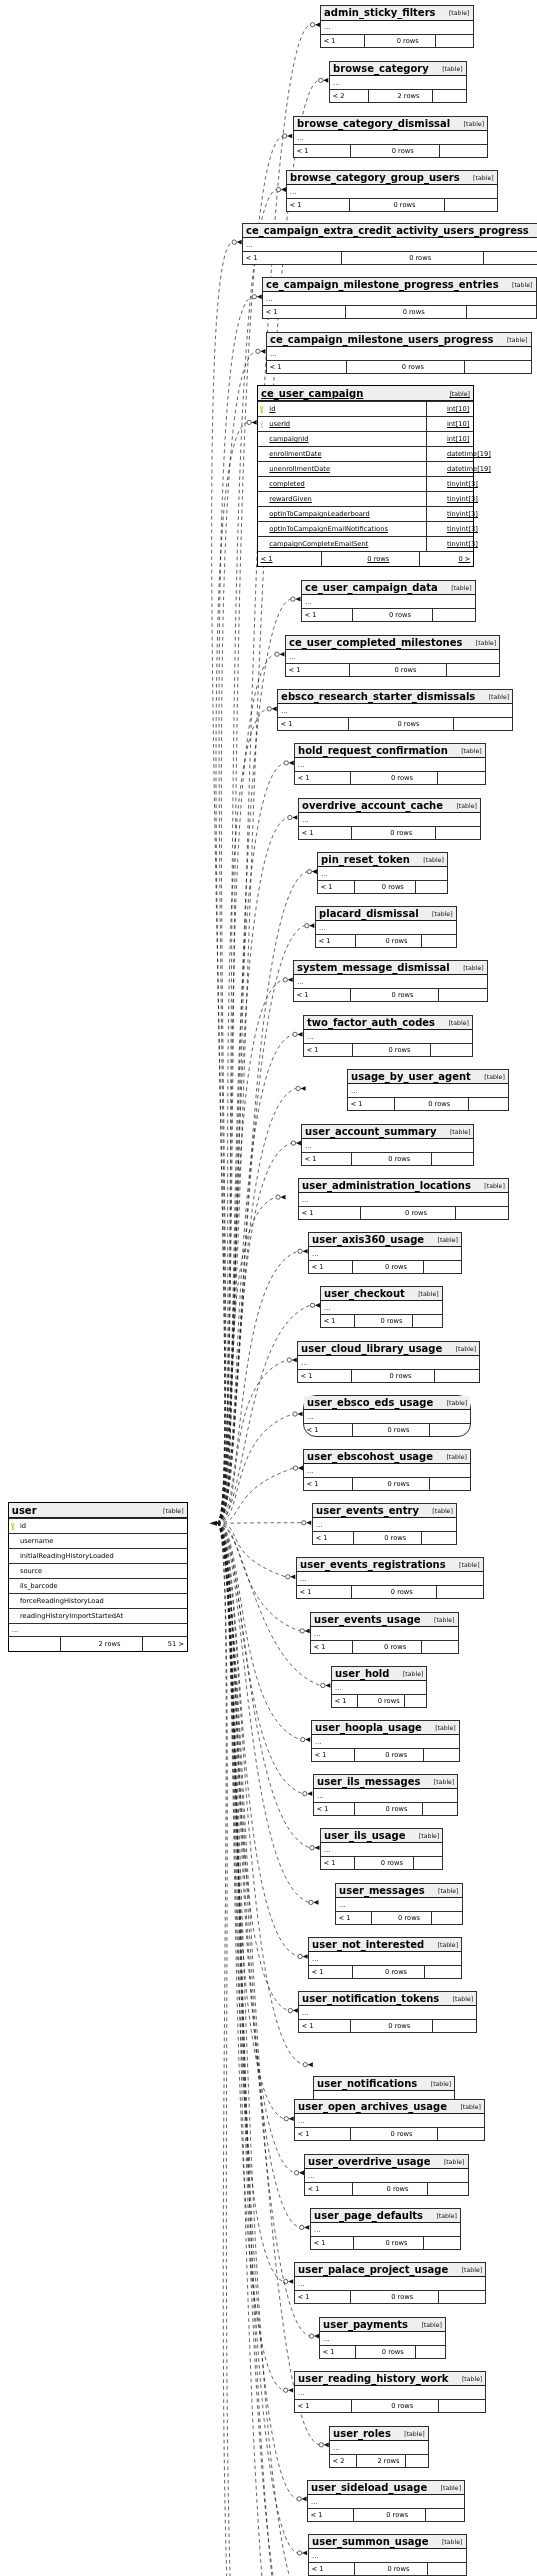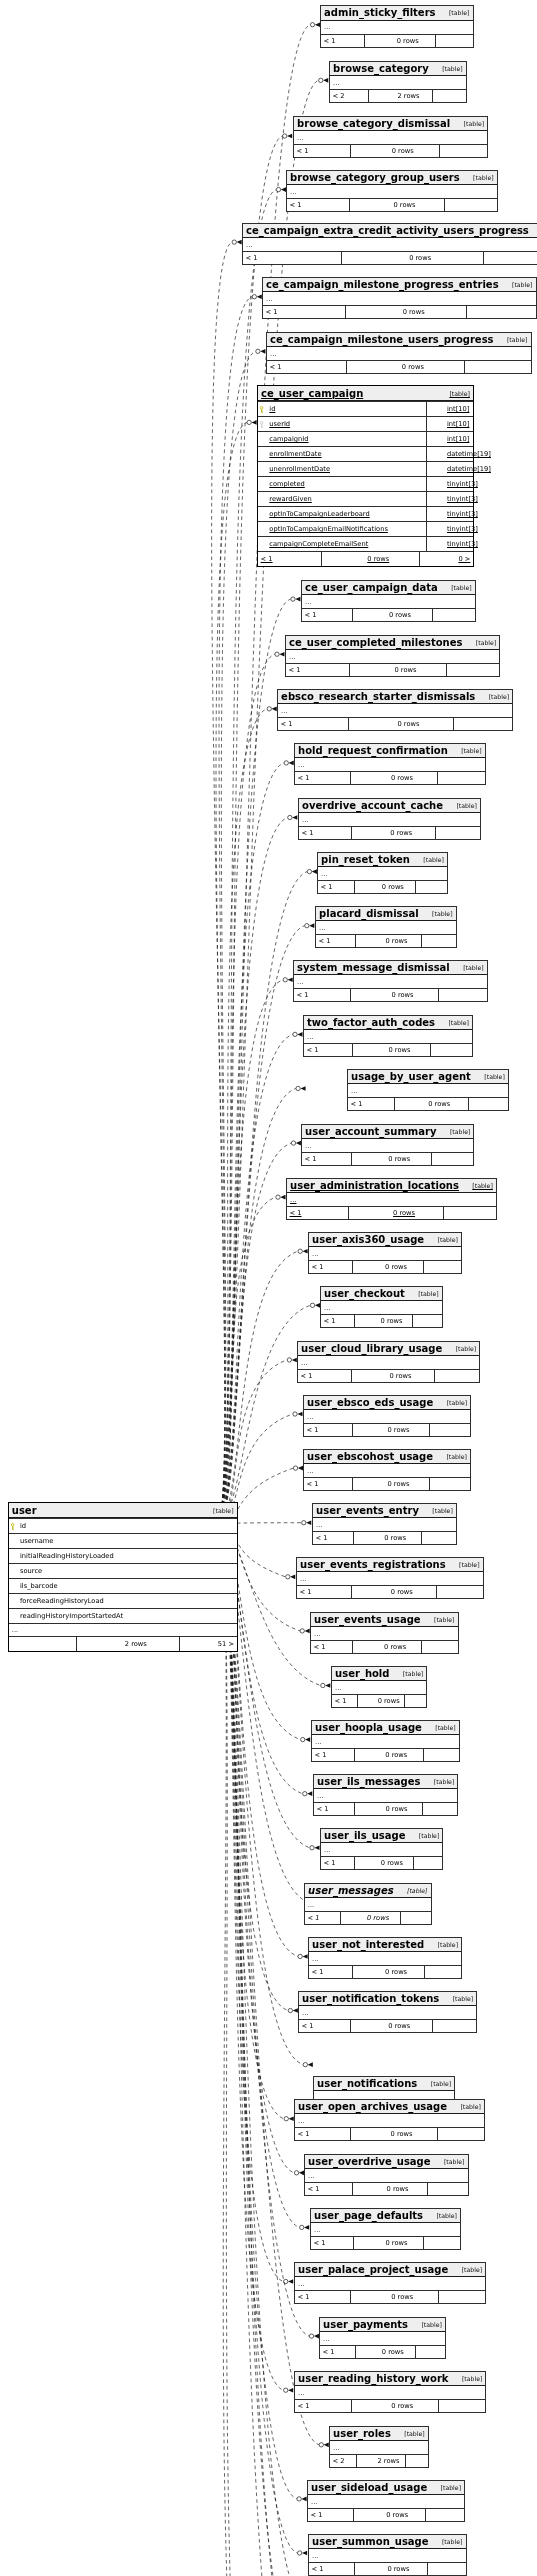--- a/index.html
+++ b/index.html
@@ -499,21 +499,21 @@
           <span class="tname">user_account_summary</span>
           <span class="badge">[table]</span>
         </div>
         <div class="row">...</div>
         <div class="ftr">
           <div class="fcell l">&lt; 1</div>
           <div class="fcell c">0 rows</div>
           <div class="fcell r"></div>
         </div>
       </div>
-      <div class="tbox" style="left: 286px; top: 1178px; min-width: 68px; text-decoration: underline;">
+      <div class="tbox" style="left: 298px; top: 1178px; min-width: 68px;">
         <div class="hdr">
           <span class="tname">user_administration_locations</span>
           <span class="badge">[table]</span>
         </div>
         <div class="row">...</div>
         <div class="ftr">
           <div class="fcell l">&lt; 1</div>
           <div class="fcell c">0 rows</div>
           <div class="fcell r"></div>
         </div>
@@ -547,21 +547,21 @@
           <span class="tname">user_cloud_library_usage</span>
           <span class="badge">[table]</span>
         </div>
         <div class="row">...</div>
         <div class="ftr">
           <div class="fcell l">&lt; 1</div>
           <div class="fcell c">0 rows</div>
           <div class="fcell r"></div>
         </div>
       </div>
-      <div class="tbox" style="left: 303px; top: 1395px; min-width: 68px;">
+      <div class="tbox" style="left: 303px; top: 1395px; min-width: 68px; border-radius: 13px;">
         <div class="hdr">
           <span class="tname">user_ebsco_eds_usage</span>
           <span class="badge">[table]</span>
         </div>
         <div class="row">...</div>
         <div class="ftr">
           <div class="fcell l">&lt; 1</div>
           <div class="fcell c">0 rows</div>
           <div class="fcell r"></div>
         </div>
@@ -655,21 +655,21 @@
           <span class="tname">user_ils_usage</span>
           <span class="badge">[table]</span>
         </div>
         <div class="row">...</div>
         <div class="ftr">
           <div class="fcell l">&lt; 1</div>
           <div class="fcell c">0 rows</div>
           <div class="fcell r"></div>
         </div>
       </div>
-      <div class="tbox" style="left: 304px; top: 1883px; min-width: 68px; font-style: italic;">
+      <div class="tbox" style="left: 335px; top: 1883px; min-width: 68px;">
         <div class="hdr">
           <span class="tname">user_messages</span>
           <span class="badge">[table]</span>
         </div>
         <div class="row">...</div>
         <div class="ftr">
           <div class="fcell l">&lt; 1</div>
           <div class="fcell c">0 rows</div>
           <div class="fcell r"></div>
         </div>
@@ -811,21 +811,21 @@
           <span class="tname">user_summon_usage</span>
           <span class="badge">[table]</span>
         </div>
         <div class="row">...</div>
         <div class="ftr">
           <div class="fcell l">&lt; 1</div>
           <div class="fcell c">0 rows</div>
           <div class="fcell r"></div>
         </div>
       </div>
-      <div class="tbox big" style="left: 7.7px; top: 1502px; width: 230px;">
+      <div class="tbox big" style="left: 7.7px; top: 1502px; width: 180px;">
         <div class="hdr">
           <span class="tname">user</span>
           <span class="badge">[table]</span>
         </div>
         <div class="row">
           <span class="keygut">
             <svg width="5.7" height="7.2" viewBox="0 0 11 14">
               <circle cx="5" cy="3.4" r="2.5" fill="none" stroke="#b9b400" stroke-width="1.6"></circle>
               <path d="M5 5.9 L5 13 M5 9.6 L7.6 9.6 M5 12.6 L7.6 12.6" fill="none" stroke="#b9b400" stroke-width="1.6"></path>
             </svg>

